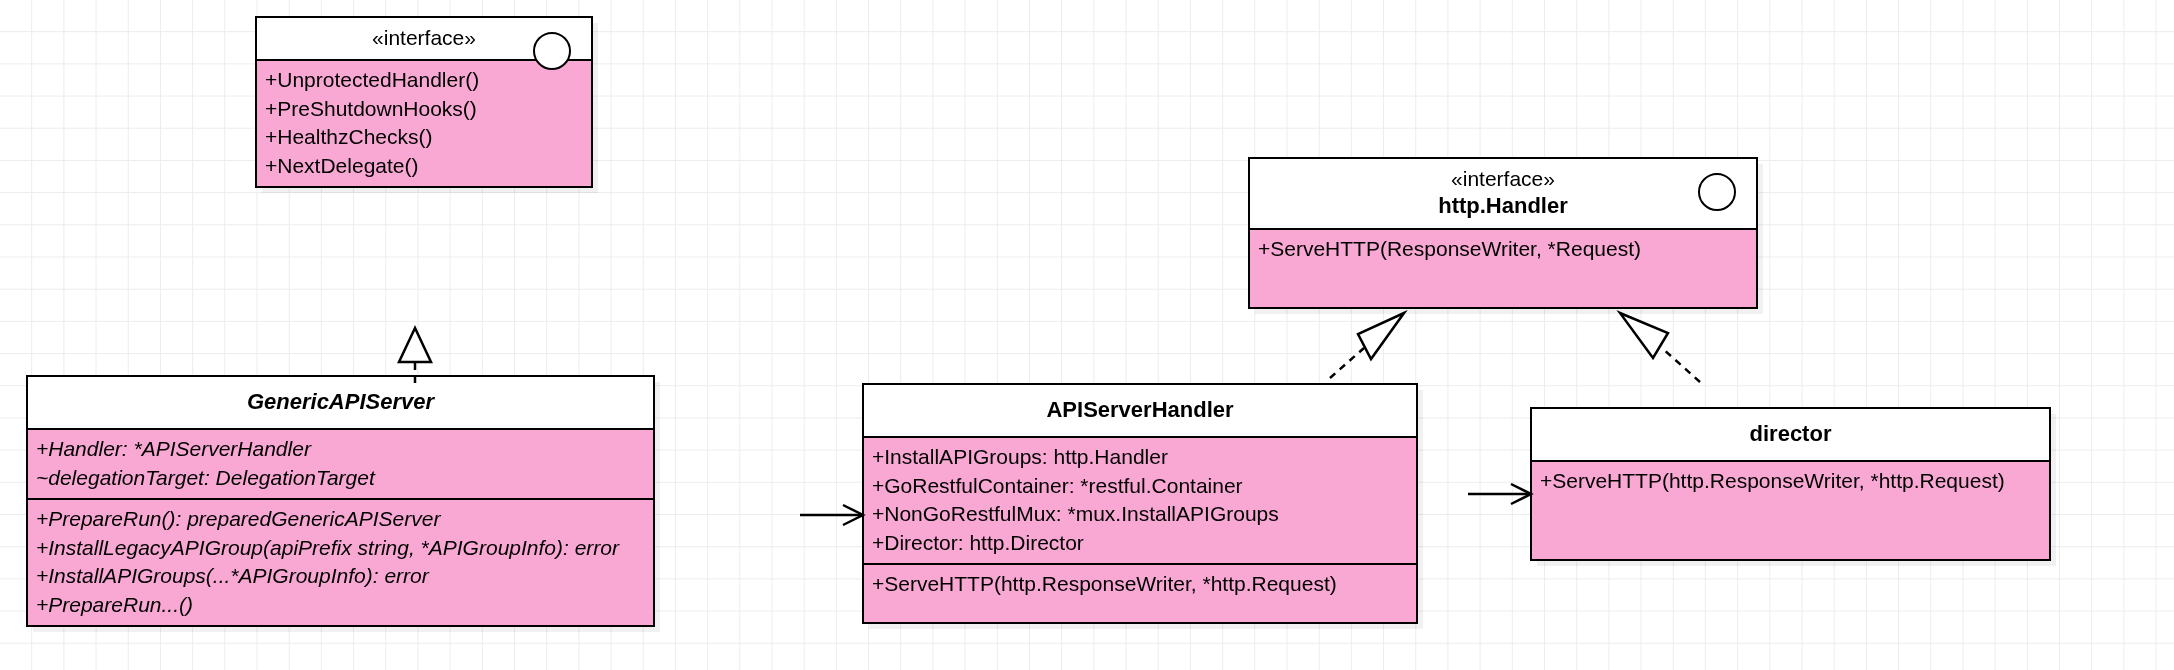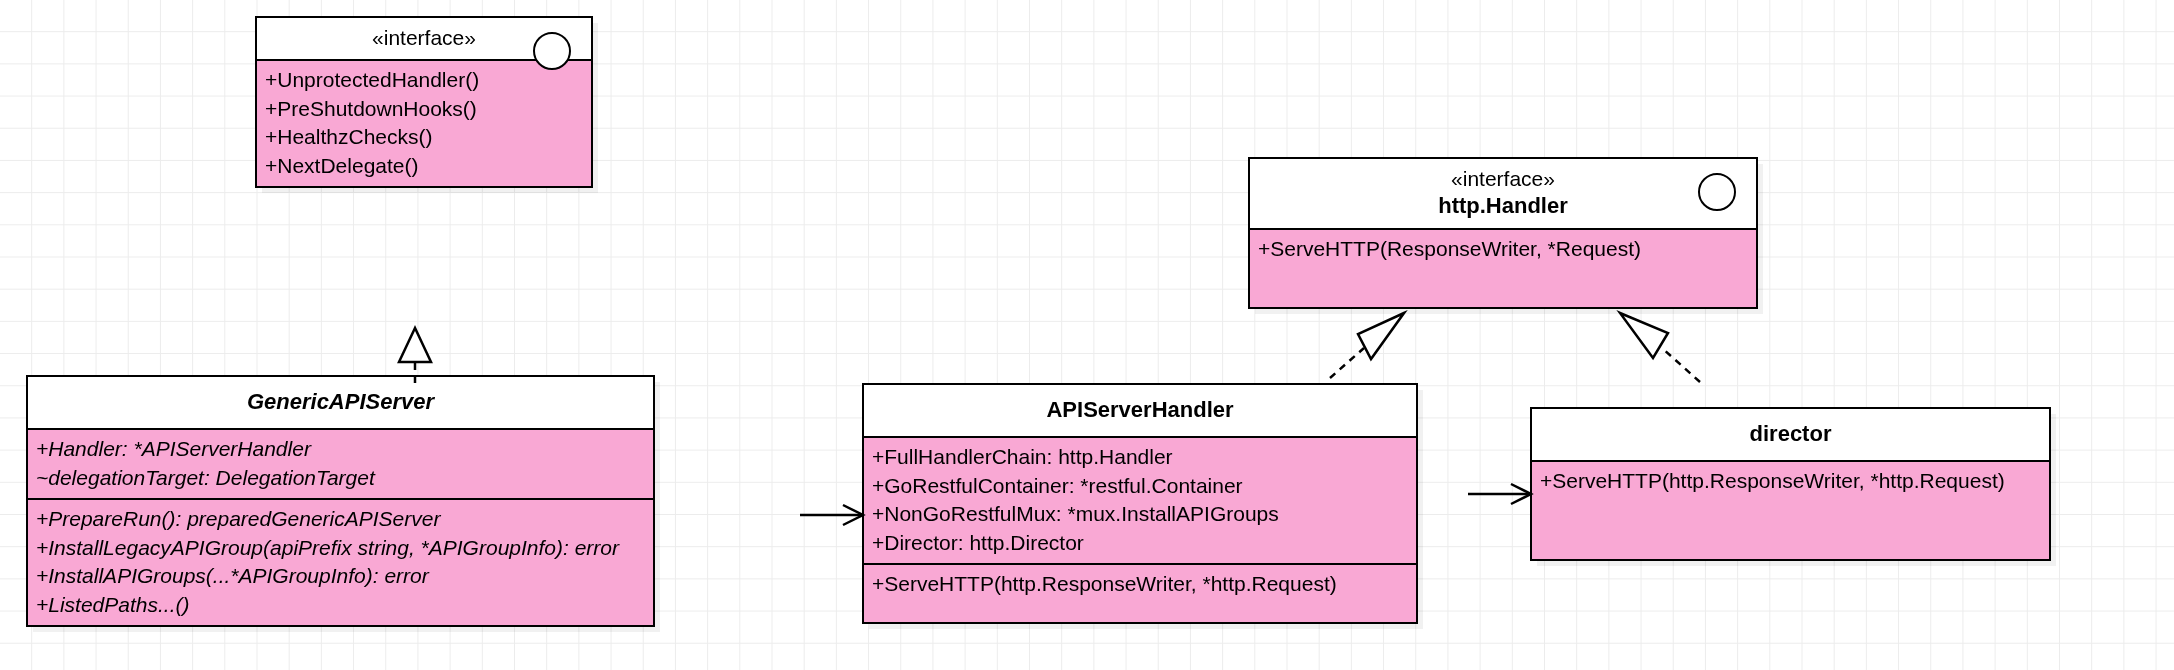--- a/index.html
+++ b/index.html
@@ -159,30 +159,30 @@
       <span class="classname solo">GenericAPIServer</span>
     </div>
     <div class="uml-section">
       <div class="uml-row">+Handler: *APIServerHandler</div>
       <div class="uml-row">~delegationTarget: DelegationTarget</div>
     </div>
     <div class="uml-section">
       <div class="uml-row">+PrepareRun(): preparedGenericAPIServer</div>
       <div class="uml-row">+InstallLegacyAPIGroup(apiPrefix string, *APIGroupInfo): error</div>
       <div class="uml-row">+InstallAPIGroups(...*APIGroupInfo): error</div>
-      <div class="uml-row">+ListedPaths...()</div>
+      <div class="uml-row">+PrepareRun...()</div>
     </div>
   </div>
 
   <div class="uml-box" style="left:862px; top:383px; width:556px;">
     <div class="uml-header">
       <span class="classname solo">APIServerHandler</span>
     </div>
     <div class="uml-section">
-      <div class="uml-row">+FullHandlerChain: http.Handler</div>
+      <div class="uml-row">+InstallAPIGroups: http.Handler</div>
       <div class="uml-row">+GoRestfulContainer: *restful.Container</div>
       <div class="uml-row">+NonGoRestfulMux: *mux.InstallAPIGroups</div>
       <div class="uml-row">+Director: http.Director</div>
     </div>
     <div class="uml-section" style="min-height:46px;">
       <div class="uml-row">+ServeHTTP(http.ResponseWriter, *http.Request)</div>
     </div>
   </div>
 
   <div class="uml-box" style="left:1530px; top:383px; width:521px;margin-top:24px;">

